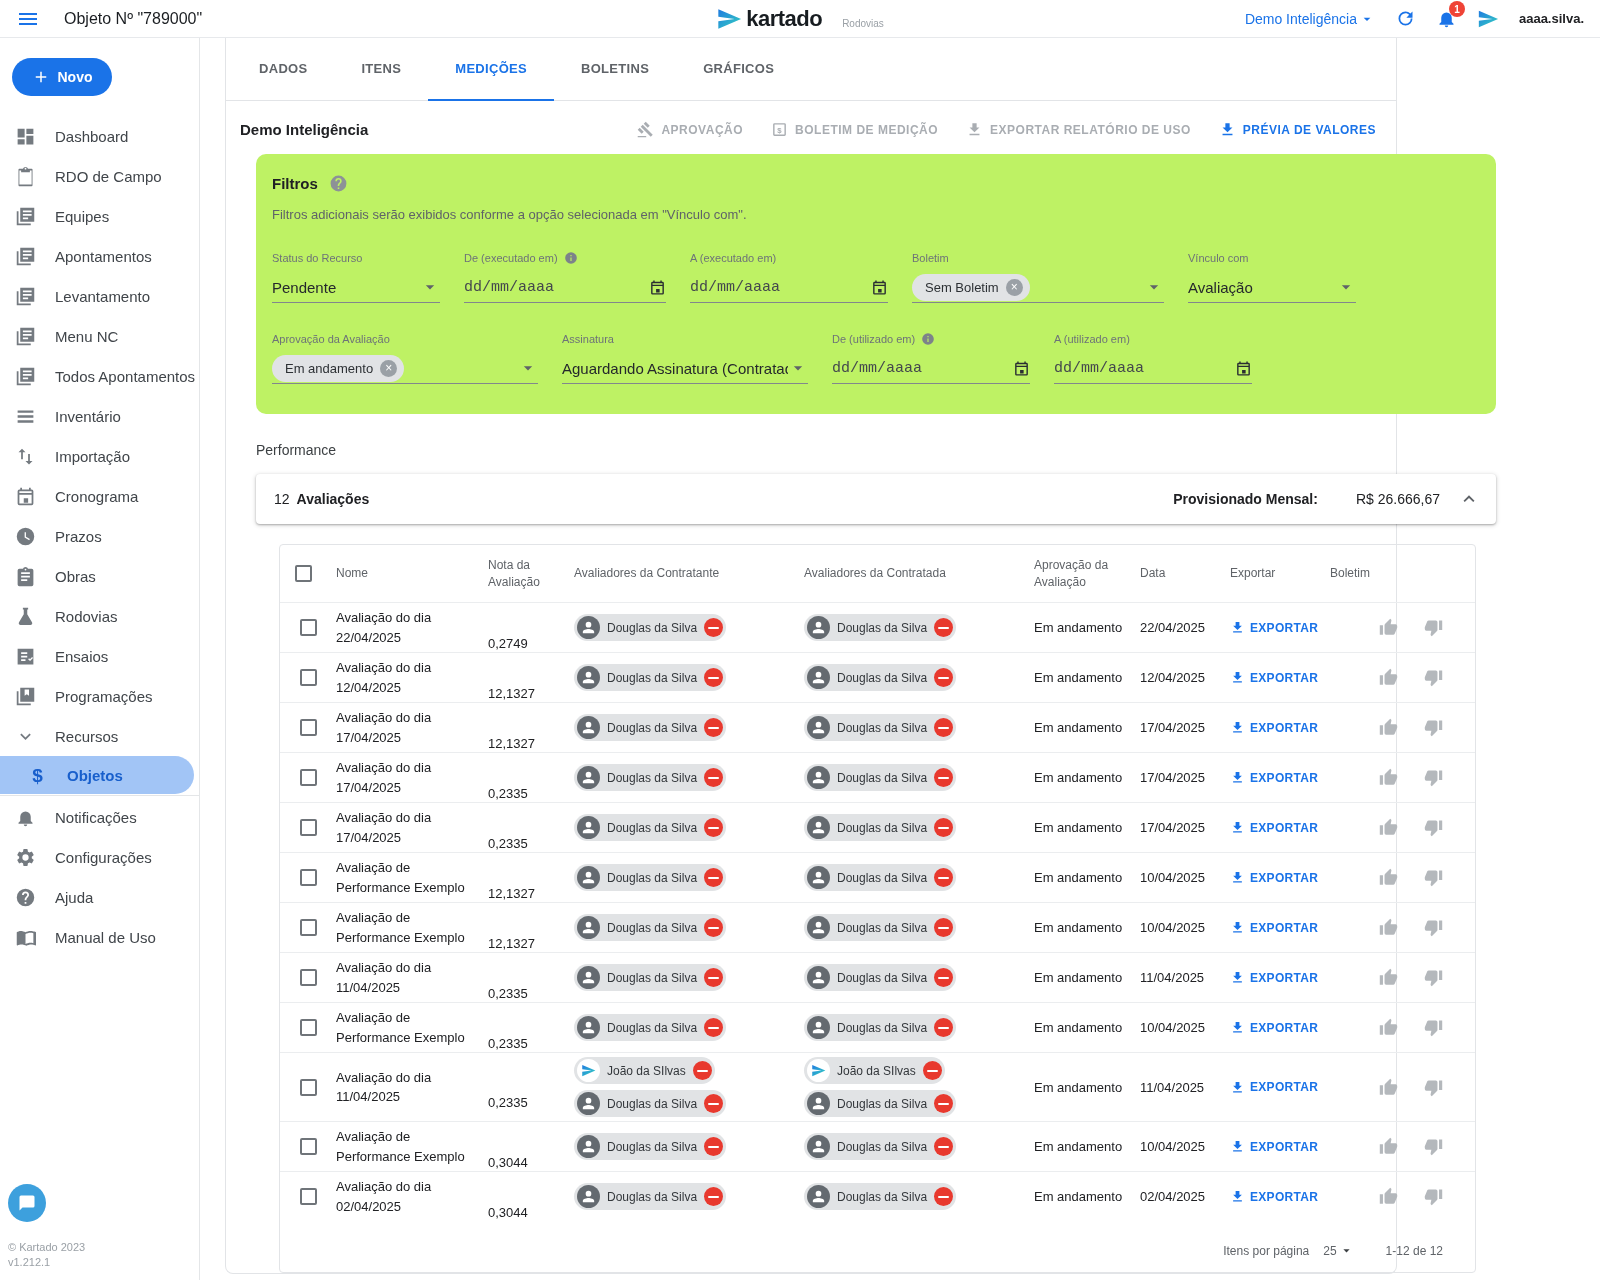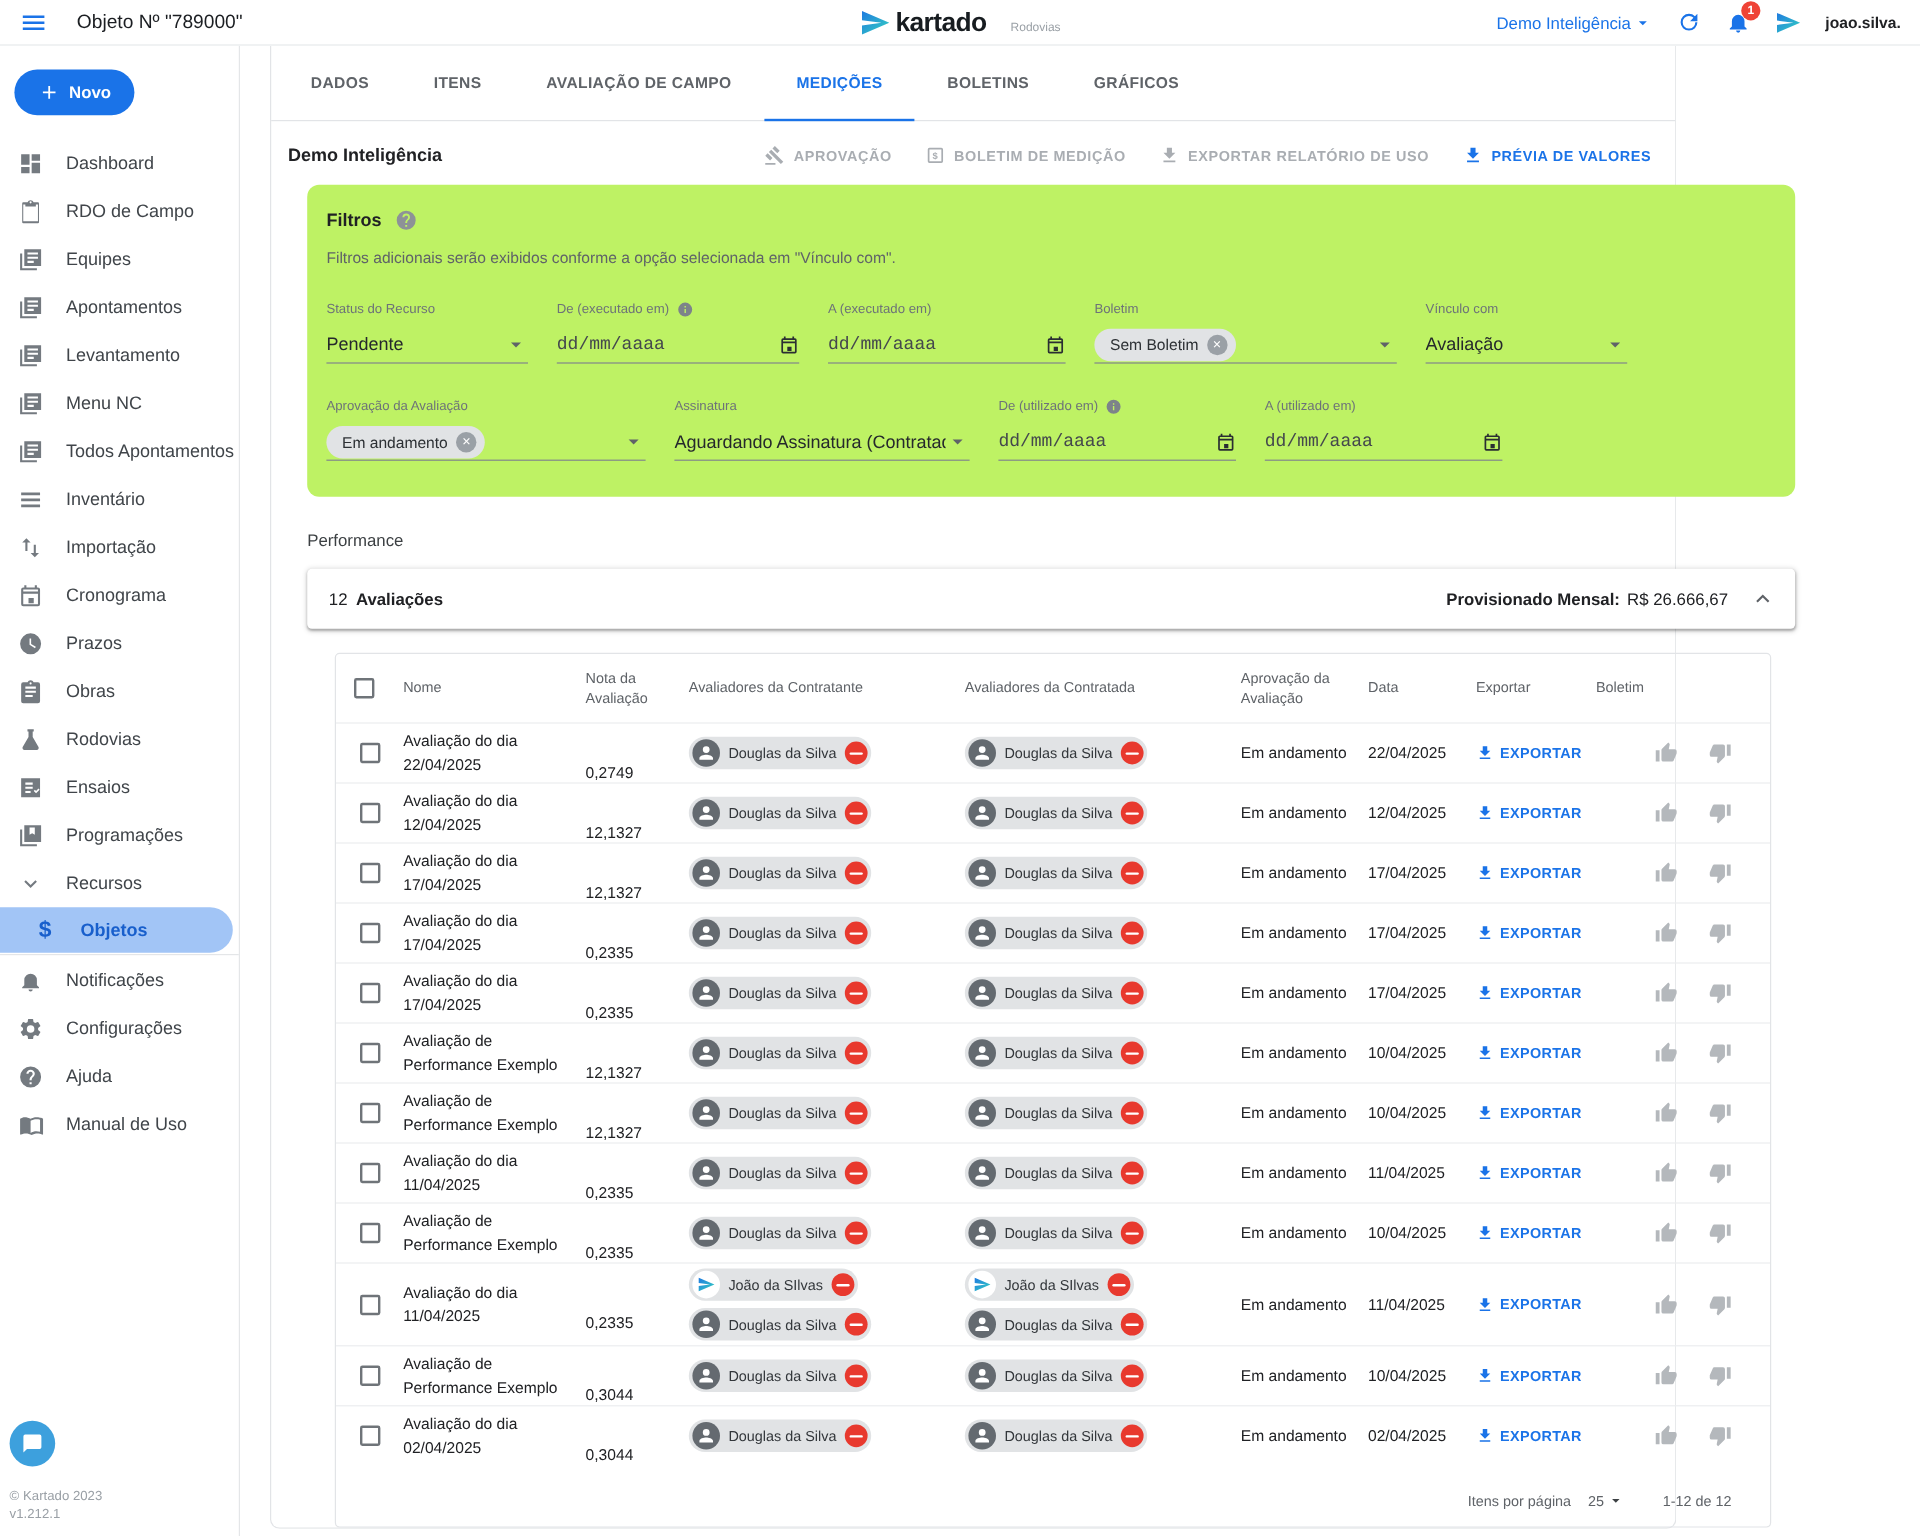--- a/index.html
+++ b/index.html
@@ -96,21 +96,21 @@
 
   
   .perf-label { margin:28px 0 0 30px; font-size:14px; color:#3c4043; }
   .aval-card { margin:16px 0 0 30px; width:1240px; height:50px; background:#fff; border-radius:4px;
                box-shadow:0 1px 2px rgba(0,0,0,.25), 0 1px 4px 1px rgba(0,0,0,.12);
                display:flex; align-items:center; padding:0 16px 0 18px; }
   .aval-count { font-size:14px; color:#202124; }
   .aval-count-label { font-size:14px; font-weight:bold; margin-left:7px; }
   .prov { margin-left:auto; display:flex; align-items:center; gap:6px; }
   .prov-label { font-size:14px; font-weight:bold; }
-  .prov-value { font-size:14px; color:#202124; }
+  .prov-value { font-size:14px; color:#202124;margin-left:32px; }
   .collapse-btn { width:22px; height:22px; color:#5f6368; margin-left:12px; cursor:pointer; }
 
   
   .table-wrap { margin:20px 0 0 53px; width:1197px; border:1px solid #e2e4e7; border-radius:4px; padding-bottom:4px; }
   .t-grid { display:grid; grid-template-columns:56px 152px 86px 230px 230px 106px 90px 100px 1fr; align-items:center; }
   .t-head { min-height:57px; font-size:12px; color:#5f6368; }
   .t-head > div { padding-right:10px; line-height:1.35; }
   .t-row { border-top:1px solid #ebedef; min-height:41px; font-size:13px; }
   .cb-cell { display:flex; justify-content:center; }
   .checkbox { width:17px; height:17px; border:2px solid #6f7479; border-radius:2px; background:#fff; cursor:pointer; }
@@ -178,21 +178,21 @@
       <svg viewBox="0 0 24 24">
           <path d="M12 22a2 2 0 0 0 2-2h-4a2 2 0 0 0 2 2zm6-6v-5a6 6 0 1 0-12 0v5l-2 2v1h16v-1l-2-2z"></path>
         </svg>
       <span class="badge">1</span>
     </span>
     <span class="mini-logo">
       <svg viewBox="0 0 24 24">
           <path fill="url(#kgrad)" d="M2.01 21L23 12 2.01 3 2 10l15 2-15 2z"></path>
         </svg>
     </span>
-    <span class="username">joao.silva.</span>
+    <span class="username">aaaa.silva.</span>
   </div>
 </div>
 
 <div class="layout">
 
   <div class="sidebar">
     <button class="novo-btn">
       <span class="novo-plus">
           <svg viewBox="0 0 24 24">
             <path d="M11 5h2v14h-2z"></path>
@@ -381,21 +381,20 @@
       <div>© Kartado 2023</div>
       <div>v1.212.1</div>
     </div>
   </div>
 
   <div class="main">
     <div class="card">
       <div class="tabs">
           <div class="tab">DADOS</div>
           <div class="tab">ITENS</div>
-          <div class="tab">AVALIAÇÃO DE CAMPO</div>
           <div class="tab active">MEDIÇÕES</div>
           <div class="tab">BOLETINS</div>
           <div class="tab">GRÁFICOS</div>
         </div>
 
       <div class="page-head">
         <span class="page-title">Demo Inteligência</span>
         <div class="actions">
             <div class="action">
               <span class="a-icon">

